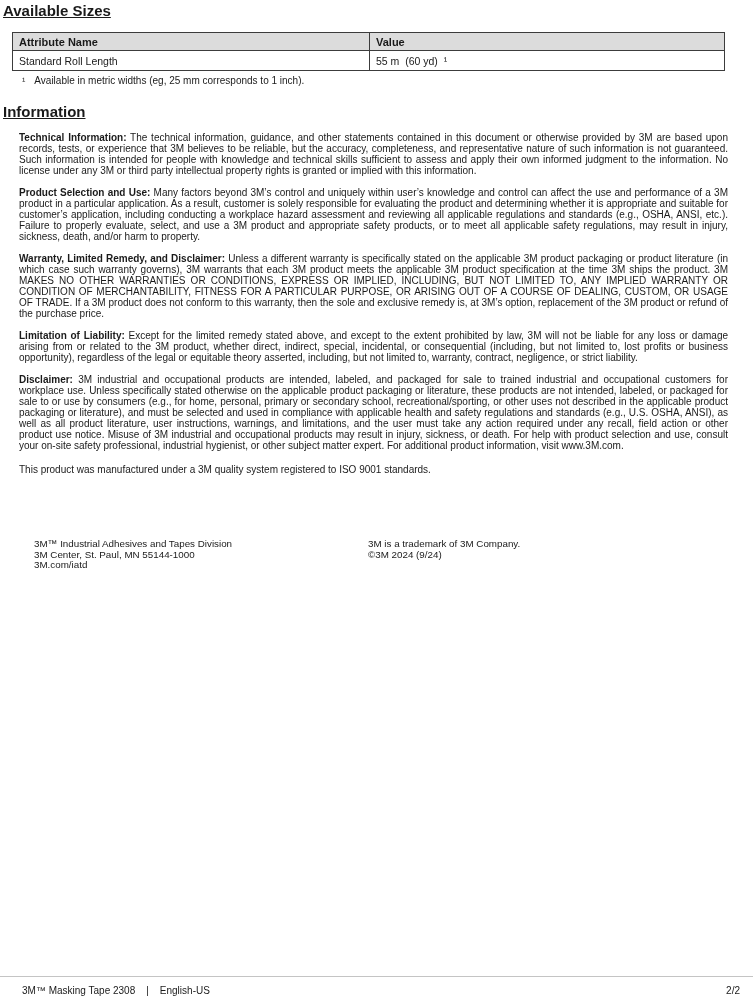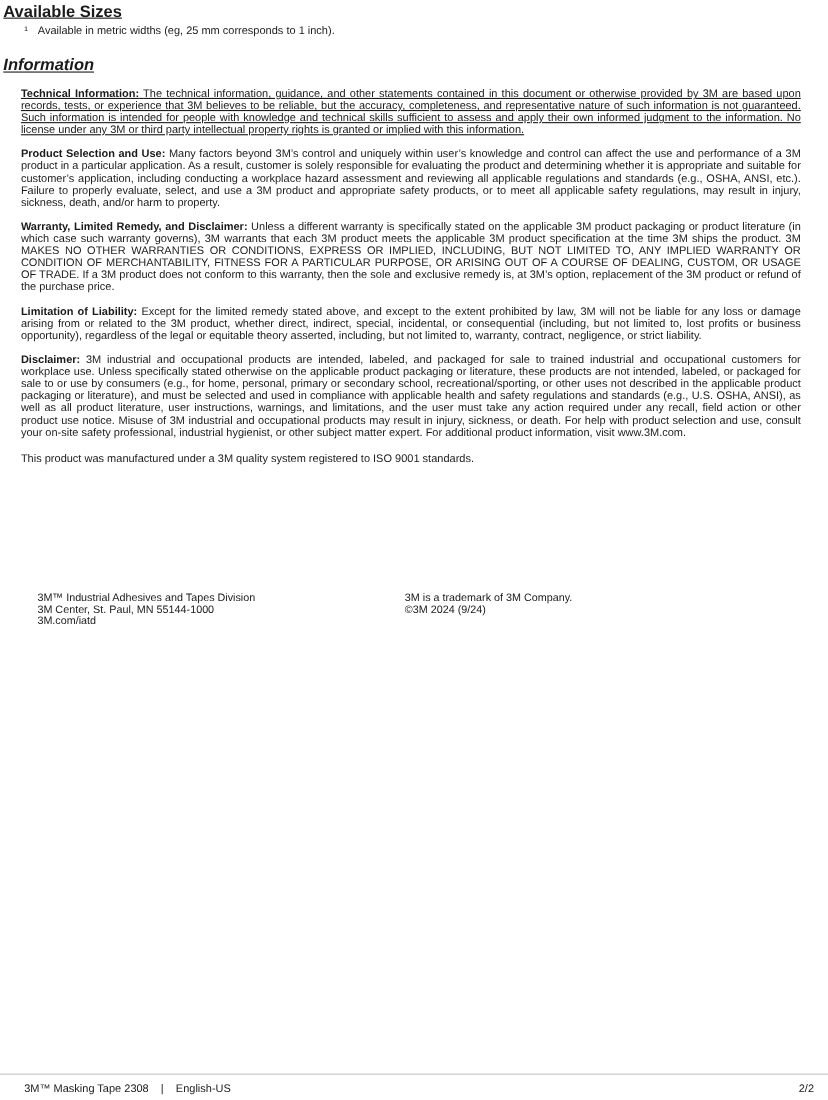--- a/index.html
+++ b/index.html
@@ -46,30 +46,30 @@
   .col-attr { width: 357px; }
 
   .footnote {
     margin: 4px 0 0 22px;
     font-size: 10px;
     line-height: 11px;
   }
   .footnote .marker { margin-right: 9px; }
 
   
-  .info-heading { margin-top: 17px; font-style: italic; }
+  .info-heading { margin-top: 17px; }
   .para {
     margin: 11px 0 0 19px;
     width: 709px;
     font-size: 10px;
     line-height: 11px;
     text-align: justify;
   }
   .para .run-in { font-weight: bold; }
-  .first-para { margin-top: 12px; text-decoration: underline; }
+  .first-para { margin-top: 12px; }
 
   
   .iso-heading { margin-top: 12px; }
   .iso-text {
     margin: 13px 0 0 19px;
     font-size: 10px;
     line-height: 11px;
   }
 
   
@@ -100,20 +100,34 @@
   .bottom-left { display: flex; align-items: baseline; }
   .bottom-left .sep { margin: 0 11px; }
 </style>
 </head>
 <body>
 
 <div class="page">
 
   <h2 class="section-heading heading-top">Available Sizes</h2>
 
+  <table class="sizes-table">
+    <thead>
+      <tr>
+        <th class="col-attr">Attribute Name</th>
+        <th>Value</th>
+      </tr>
+    </thead>
+    <tbody>
+      <tr>
+        <td>Standard Roll Length</td>
+        <td>55 m  (60 yd)  ¹</td>
+      </tr>
+    </tbody>
+  </table>
 
   <div class="footnote">
     <span class="marker">¹</span><span>Available in metric widths (eg, 25 mm corresponds to 1 inch).</span>
   </div>
 
   <h2 class="section-heading info-heading">Information</h2>
 
   <p class="para first-para">
     <span class="run-in">Technical Information:</span>
     <span>The technical information, guidance, and other statements contained in this document or otherwise provided by 3M are based upon records, tests, or experience that 3M believes to be reliable, but the accuracy, completeness, and representative nature of such information is not guaranteed. Such information is intended for people with knowledge and technical skills sufficient to assess and apply their own informed judgment to the information. No license under any 3M or third party intellectual property rights is granted or implied with this information.</span>

